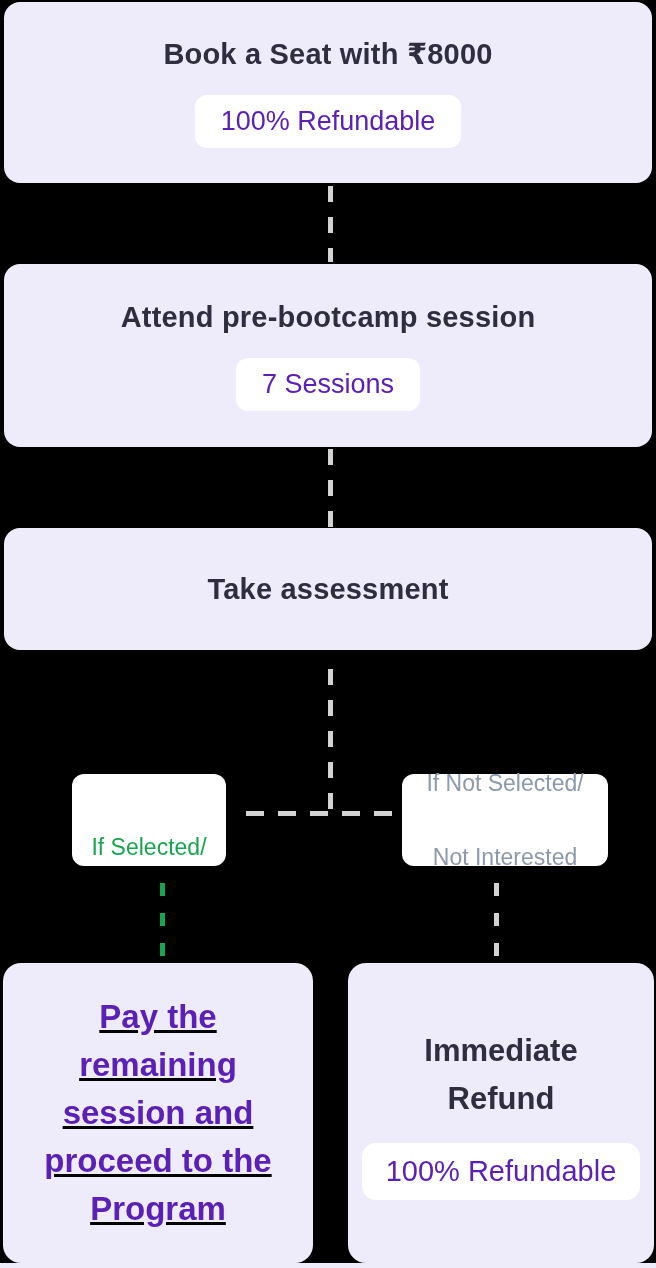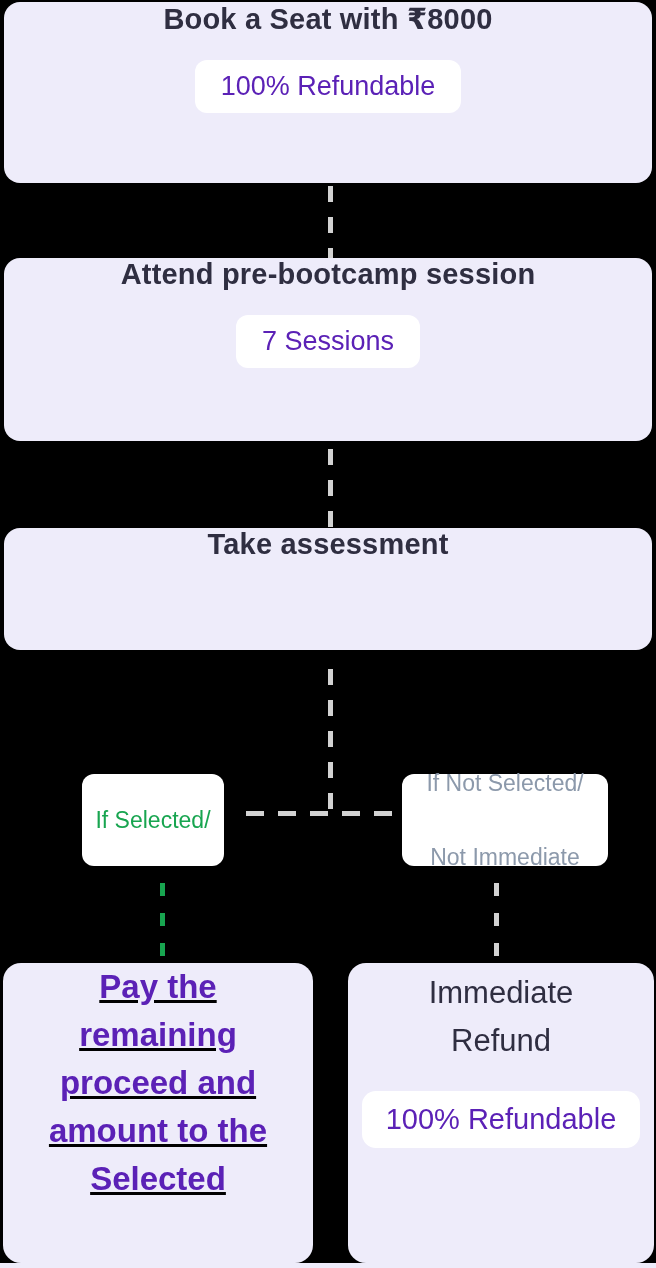--- a/index.html
+++ b/index.html
@@ -13,34 +13,34 @@
     --bg:#000000;
   }
   html,body{margin:0;padding:0;background:var(--bg);}
   .canvas{
     position:relative;width:656px;height:1268px;overflow:hidden;
     background:var(--bg);
     font-family:"Liberation Sans","DejaVu Sans",sans-serif;
   }
   .card{
     position:absolute;background:var(--card-bg);border-radius:16px;
-    display:flex;flex-direction:column;align-items:center;justify-content:flex-start;
+    display:flex;flex-direction:column;align-items:center;justify-content:center;
   }
   .step{left:4px;width:648px;}
   .step-title{
     margin:0;font-size:29px;font-weight:600;color:var(--title);
     letter-spacing:.2px;text-align:center;
   }
   .badge{
     background:var(--badge-bg);border-radius:12px;
     padding:11px 26px;margin-top:24px;
     font-size:27px;color:var(--purple);font-weight:500;white-space:nowrap;
   }
   #step1{top:2px;height:181px;}
-  #step2{top:258px;height:183px;}
+  #step2{top:264px;height:183px;}
   #step3{top:528px;height:122px;}
 
   .vdash{
     position:absolute;width:5px;
     background:repeating-linear-gradient(to bottom,var(--dash) 0 16px,transparent 16px 31px);
   }
   #conn1{left:328px;top:186px;height:76px;}
   #conn2{left:328px;top:449px;height:78px;}
   #conn3{left:328px;top:669px;height:144px;}
   .hdash{
@@ -54,30 +54,30 @@
   #branch-dash-right{
     left:494px;top:883px;height:74px;
     background:repeating-linear-gradient(to bottom,var(--dash) 0 13px,transparent 13px 30px);
   }
 
   .branch-label{
     position:absolute;top:774px;height:92px;background:var(--badge-bg);
     border-radius:12px;display:flex;flex-direction:column;align-items:center;justify-content:center;
     font-size:23px;line-height:38px;text-align:center;font-weight:500;
   }
-  #label-selected{left:82px;width:142px;color:var(--green);}
+  #label-selected{left:72px;width:154px;color:var(--green);justify-content:flex-end;}
   #label-not-selected{left:402px;width:206px;color:var(--gray-label);gap:36px;}
 
   #outcome-left{left:3px;top:963px;width:310px;height:300px;border-radius:18px;text-decoration:underline;}
   .outcome-left-text{
     color:var(--purple);font-size:33px;line-height:48px;font-weight:700;text-align:center;
   }
   #outcome-right{left:348px;top:963px;width:306px;height:300px;border-radius:18px;}
   .outcome-right-title{
-    color:var(--title);font-size:31px;line-height:48px;font-weight:400;text-align:center;margin:6px;
+    color:var(--title);font-size:31px;line-height:48px;font-weight:700;text-align:center;margin:0;
   }
   #outcome-right .badge{margin-top:20px;font-size:29px;padding:12px 24px;border-radius:14px;}
 
   .bottom-strip{
     position:absolute;left:0;top:1263px;width:656px;height:5px;background:var(--card-bg);
   }
 </style>
 </head>
 <body>
 
@@ -107,33 +107,33 @@
 
   <div class="vdash" id="conn3"></div>
   <div class="hdash"></div>
 
   <div class="branch-label" id="label-selected">
     <div>If Selected/</div>
   </div>
 
   <div class="branch-label" id="label-not-selected">
     <div>If Not Selected/</div>
-    <div>Not Immediate</div>
+    <div>Not Interested</div>
   </div>
 
   <div class="vdash" id="branch-dash-left"></div>
   <div class="vdash" id="branch-dash-right"></div>
 
   <section class="card" id="outcome-left">
     <div class="outcome-left-text">
       <div>Pay the</div>
       <div>remaining</div>
-      <div>proceed and</div>
-      <div>amount to the</div>
-      <div>Selected</div>
+      <div>session and</div>
+      <div>proceed to the</div>
+      <div>Program</div>
     </div>
   </section>
 
   <section class="card" id="outcome-right">
     <h2 class="outcome-right-title">
       <div>Immediate</div>
       <div>Refund</div>
     </h2>
     <div class="badge">
       <span>100% Refundable</span>

